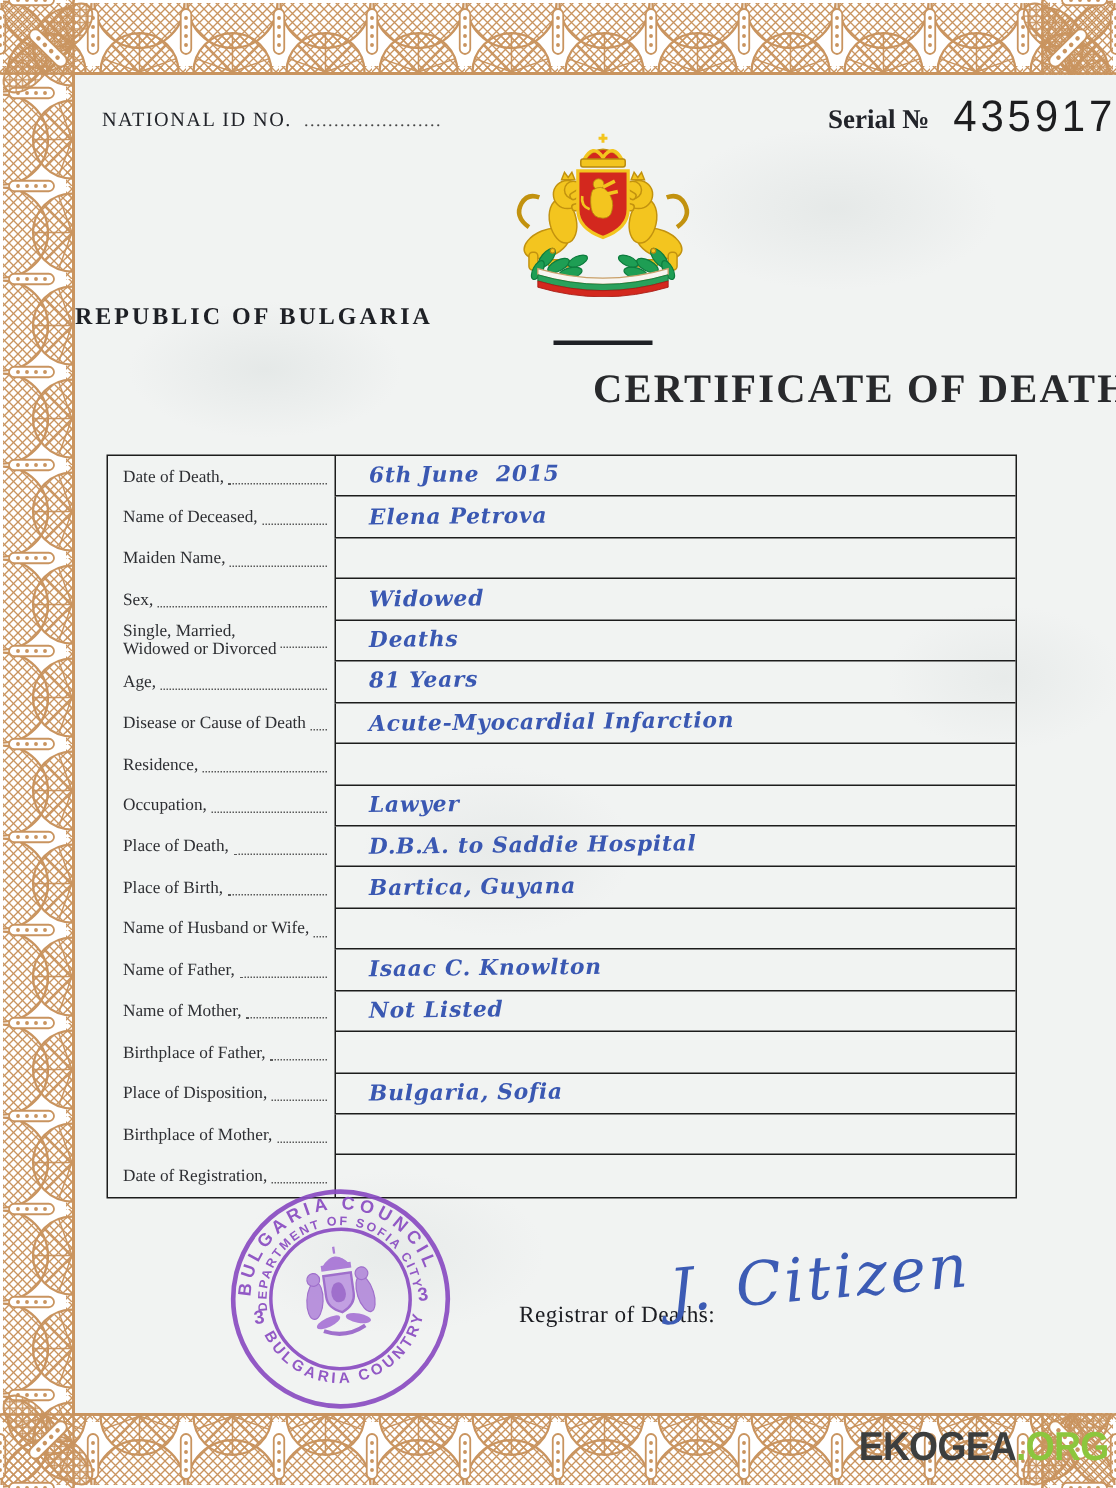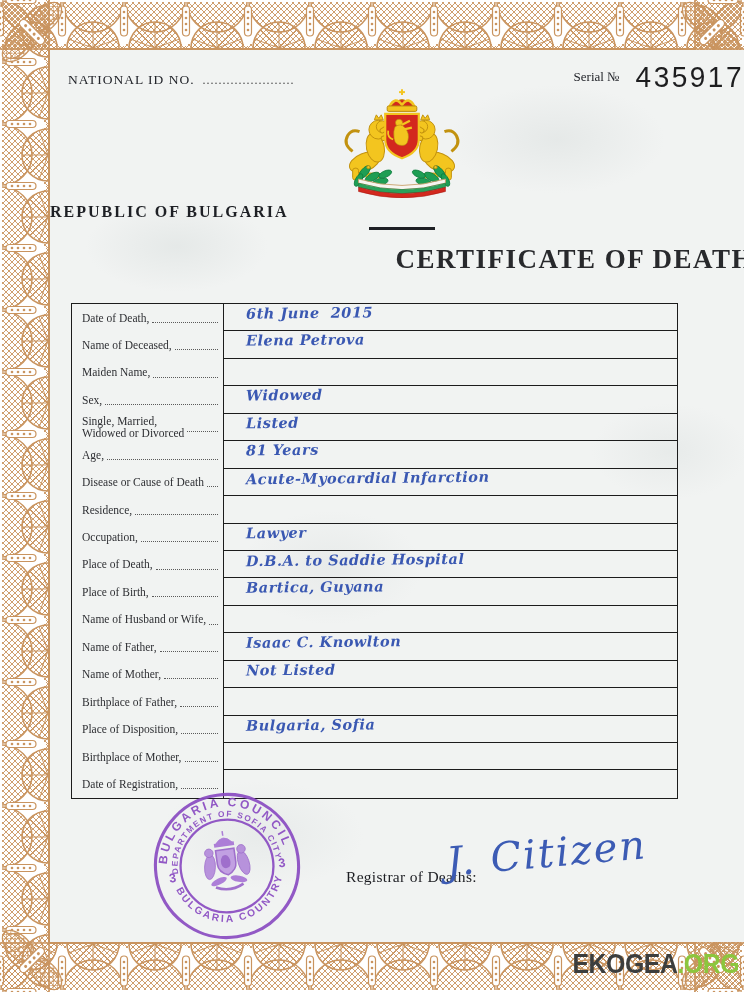--- a/index.html
+++ b/index.html
@@ -14,40 +14,40 @@
       radial-gradient(ellipse 180px 90px at 72% 10%, rgba(218,223,222,.5), rgba(218,223,222,0) 60%),
       radial-gradient(ellipse 150px 95px at 40% 58%, rgba(224,228,227,.55), rgba(224,228,227,0) 60%),
       radial-gradient(ellipse 130px 80px at 88% 45%, rgba(220,225,224,.45), rgba(220,225,224,0) 60%),
       radial-gradient(ellipse 170px 90px at 30% 88%, rgba(222,227,226,.5), rgba(222,227,226,0) 60%);}
   
   .header{position:absolute;top:12px;left:18px;right:10px;display:flex;justify-content:space-between;align-items:flex-start;}
   .nid{display:flex;align-items:baseline;margin-top:10px;}
   .nid-label{font-size:13.5px;letter-spacing:1px;color:#22242a;}
   .nid-dots{font-size:12px;letter-spacing:1px;color:#444;margin-left:8px;}
   .serial{display:flex;align-items:flex-start;gap:16px;}
-  .serial-label{font-size:13px;color:#22242a;margin-top:7px;}
+  .serial-label{font-size:18px;color:#22242a;margin-top:7px;font-weight:bold;}
   .serial-num{font-family:"Liberation Sans",sans-serif;font-size:28px;font-weight:400;
               letter-spacing:2.5px;color:#1d1d1f;transform:scaleY(1.05);}
   
   .coat{position:absolute;top:36px;left:0;right:0;display:flex;justify-content:center;}
   .country-title{position:absolute;top:153px;left:0;right:0;text-align:left;
       font-size:16px;font-weight:bold;letter-spacing:2px;color:#1e2025;}
   .title-divider{position:absolute;top:177px;left:50%;transform:translateX(-50%);
       width:66px;height:3px;background:#1e2025;}
   .cert-title{position:absolute;top:194px;left:0;right:0;text-align:right;
       font-size:27px;font-weight:bold;letter-spacing:1.5px;color:#28292c;}
   
   .form-table{position:absolute;left:21px;top:253px;width:605px;height:494px;
       border:1.6px solid #1c1c1c;display:flex;flex-direction:column;}
   .row{display:flex;flex:1;min-height:0;}
   .lbl{width:152px;display:flex;align-items:center;border-right:1.6px solid #1c1c1c;
       padding-left:10px;box-sizing:border-box;}
   .lbl-text{font-size:11.5px;color:#2e2f33;white-space:pre-line;line-height:1.08;}
   .leader{flex:1;height:1px;border-bottom:1.5px dotted #5a5a5a;margin:0 5px 0 3px;transform:translateY(4px);}
-  .val{flex:1;display:flex;align-items:flex-start;border-bottom:1px solid #1c1c1c;
+  .val{flex:1;display:flex;align-items:center;border-bottom:1px solid #1c1c1c;
       padding:0 6px 1px 22px;box-sizing:border-box;}
   .row:last-child .val{border-bottom:none;}
   .hand{font-family:"DejaVu Serif",serif;font-style:italic;font-weight:bold;
       font-size:14.5px;color:#3a58b2;white-space:pre;letter-spacing:.5px;
       transform:rotate(-.6deg);}
   
   .stamp{position:absolute;left:90px;top:729px;width:174px;height:174px;opacity:.92;}
   .registrar{position:absolute;left:296px;top:818px;font-size:15.5px;color:#1c1d22;letter-spacing:.3px;}
   .signature{position:absolute;left:396px;top:780px;font-family:"DejaVu Serif",serif;
       font-style:italic;font-size:40px;color:#3c5bb4;letter-spacing:2px;
@@ -242,21 +242,21 @@
             <span class="hand">Widowed</span>
           </div>
       </div>
       <div class="row">
         <div class="lbl">
             <span class="lbl-text">Single, Married,
 Widowed or Divorced</span>
             <span class="leader"></span>
           </div>
         <div class="val">
-            <span class="hand">Listed</span>
+            <span class="hand">Deaths</span>
           </div>
       </div>
       <div class="row">
         <div class="lbl">
             <span class="lbl-text">Age,</span>
             <span class="leader"></span>
           </div>
         <div class="val">
             <span class="hand">81 Years</span>
           </div>

